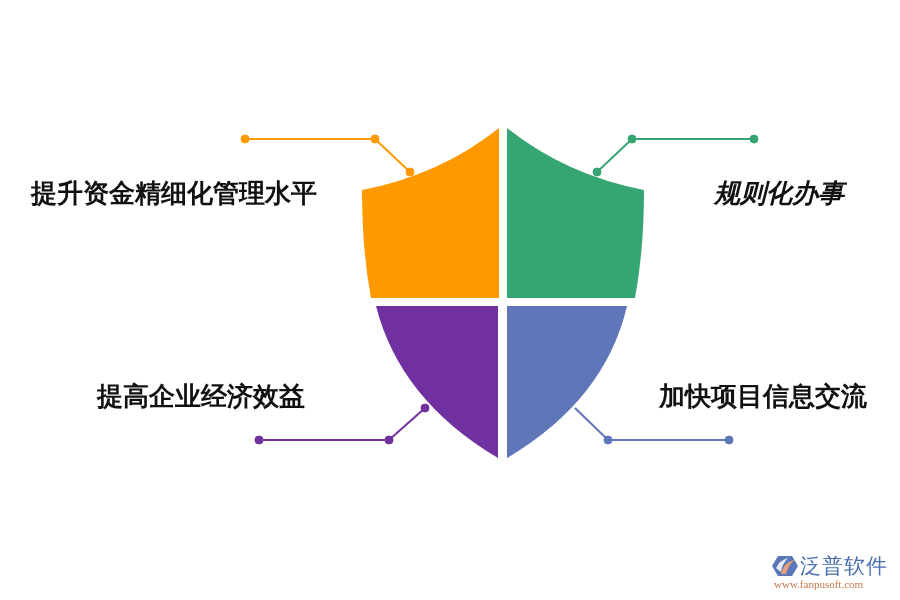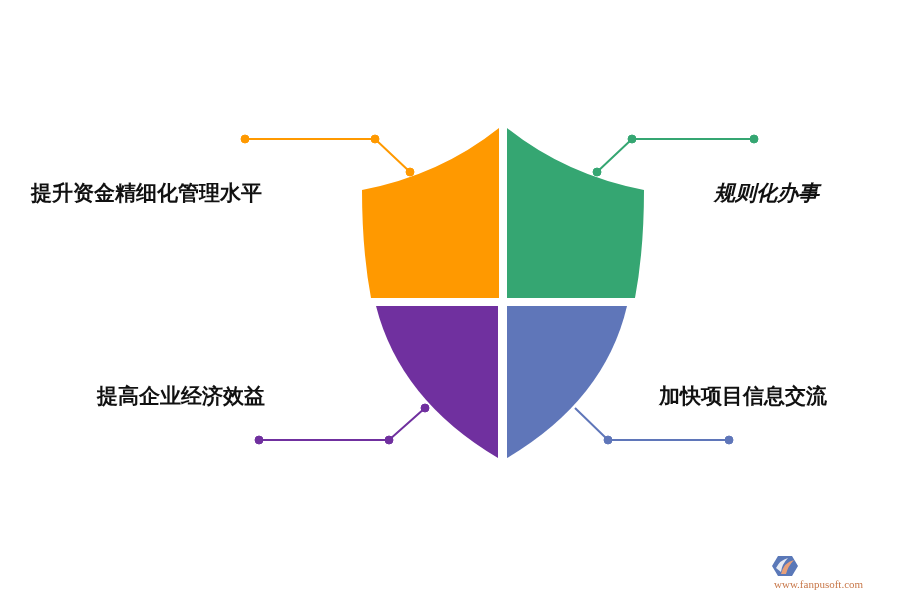--- a/index.html
+++ b/index.html
@@ -1,19 +1,19 @@
 <!DOCTYPE html>
 <html><head>
   <meta charset="utf-8">
   <style>
     html, body { margin: 0; padding: 0; background: #ffffff; }
     body { width: 900px; height: 600px; position: relative; overflow: hidden;
            font-family: "DejaVu Sans", "Liberation Sans", sans-serif; }
     .canvas { position: absolute; left: 0; top: 0; width: 900px; height: 600px; }
-    .label { position: absolute; font-size: 21px; font-weight: bold; color: #111111;
+    .label { position: absolute; font-size: 26px; font-weight: bold; color: #111111;
              white-space: nowrap; letter-spacing: 0px; line-height: 30px; }
     .logo { position: absolute; left: 768px; top: 552px; width: 130px; height: 45px; }
     .logo-name { position: absolute; left: 32px; top: 0px; font-size: 21px; color: #4a6fb0;
                  font-family: "DejaVu Sans", sans-serif; letter-spacing: 1px; white-space: nowrap; }
     .logo-url { position: absolute; left: 6px; top: 26px; font-size: 11px; color: #c8784a;
                 font-family: Liberation Serif, serif; white-space: nowrap; }
     .logo-icon { position: absolute; left: 4px; top: 2px; width: 26px; height: 24px; }
   </style>
 </head>
 <body>
@@ -60,14 +60,15 @@
 <div class="label" style="left:714px; top:178px;font-style:italic;">规则化办事</div>
 <div class="label" style="left:97px; top:381px;">提高企业经济效益</div>
 <div class="label" style="left:659px; top:381px;">加快项目信息交流</div>
 
 <div class="logo">
   <svg class="logo-icon" viewBox="0 0 26 24">
     <polygon points="6,2 20,2 26,12 20,22 6,22 0,12" fill="#5A78B8"></polygon>
     <path d="M9,20 Q12,8 22,6 Q16,12 14,20 Z" fill="#E8A07A"></path>
     <path d="M4,14 Q8,6 16,4 Q10,10 9,18 Z" fill="#ffffff" opacity="0.85"></path>
   </svg>
+  <div class="logo-name">泛普软件</div>
   <div class="logo-url">www.fanpusoft.com</div>
 </div>
 
 </body></html>

